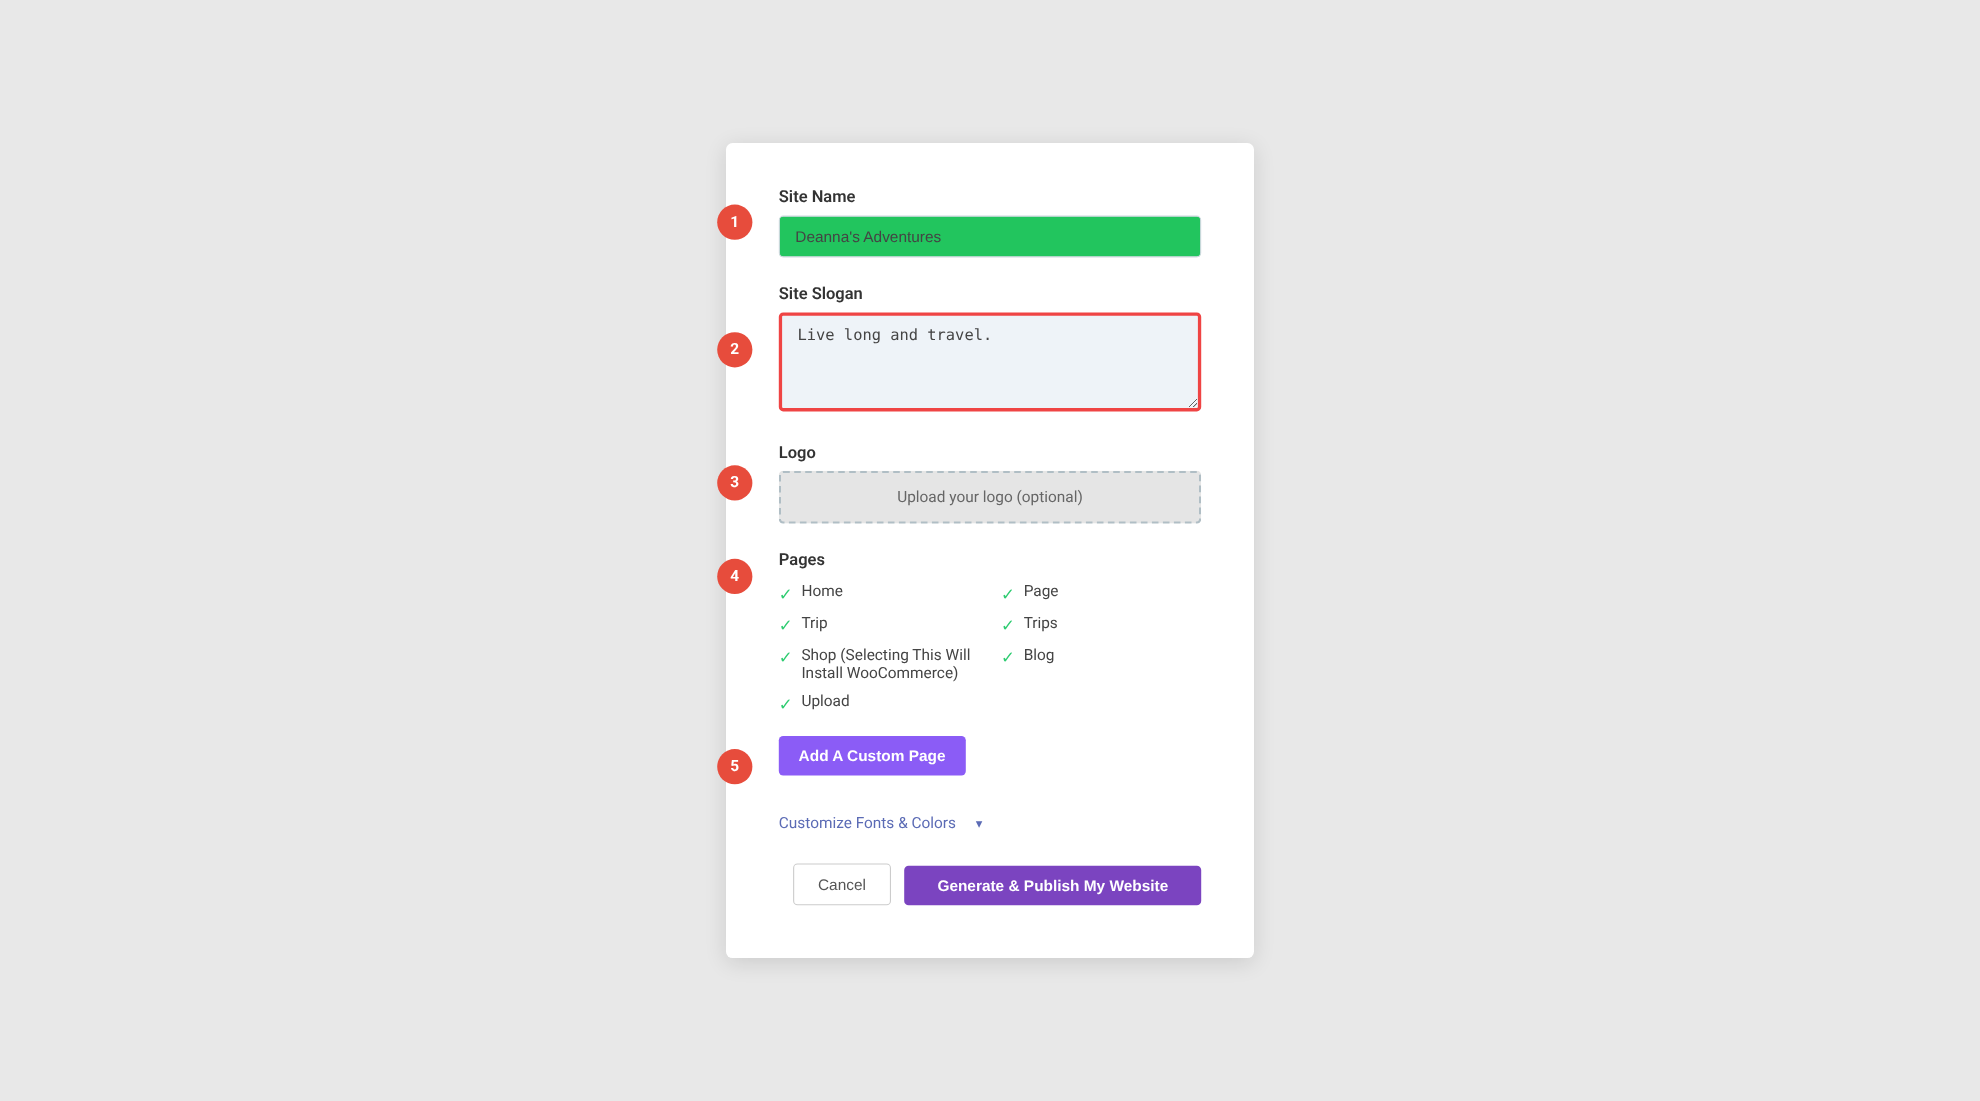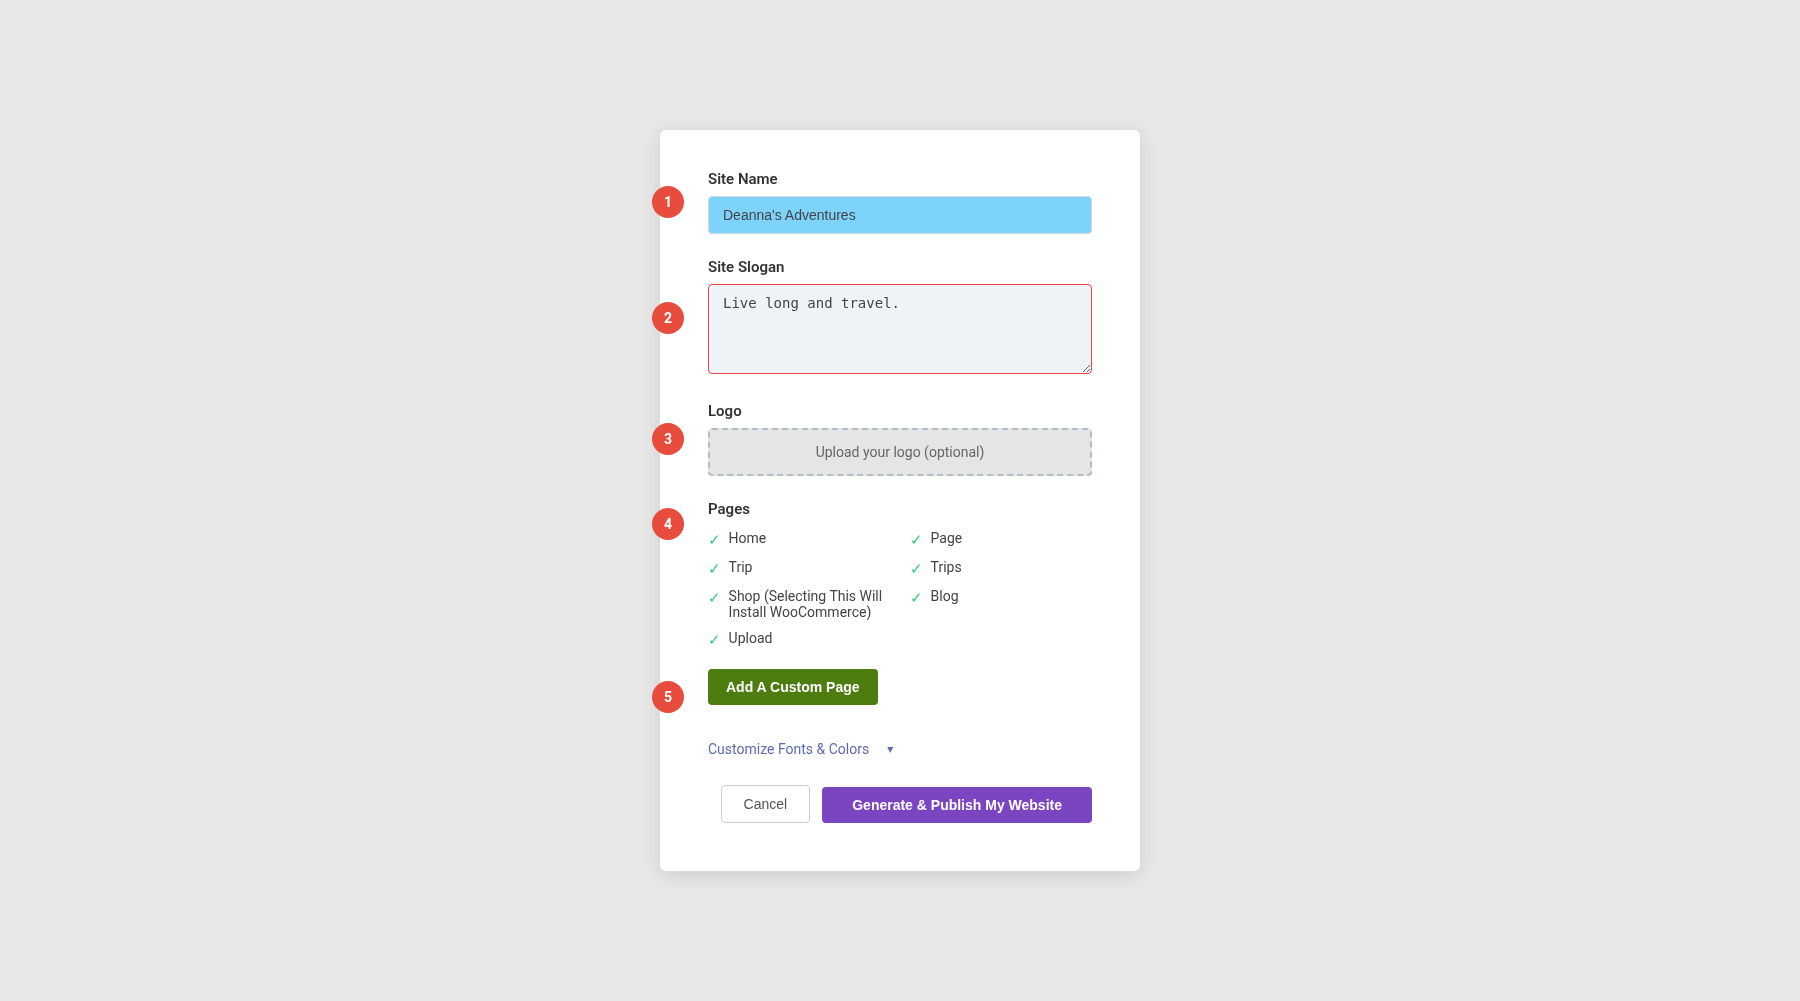--- a/index.html
+++ b/index.html
@@ -35,30 +35,30 @@
       font-weight: 600;
       color: #333;
       margin-bottom: 8px;
     }
 
     .form-input {
       width: 100%;
       padding: 10px 14px;
       border: 1px solid #d0d8e0;
       border-radius: 4px;
-      background-color: #7dd3fc;
+      background-color: #22c55e;
       font-size: 14px;
       color: #444;
       outline: none;
     }
 
     .form-textarea {
       width: 100%;
       padding: 10px 14px;
-      border: 1px solid #ef4444;
+      border: 3px solid #ef4444;
       border-radius: 4px;
       background-color: #eef3f8;
       font-size: 14px;
       color: #444;
       outline: none;
       resize: both;
       min-height: 90px;
     }
 
     .logo-upload {
@@ -101,21 +101,21 @@
     }
 
     .check-icon {
       color: #2ecc71;
       font-size: 15px;
       margin-top: 1px;
       flex-shrink: 0;
     }
 
     .add-custom-btn {
-      background: #4d7c0f;
+      background: #8b5cf6;
       color: #fff;
       border: none;
       border-radius: 4px;
       padding: 10px 18px;
       font-size: 14px;
       font-weight: 600;
       cursor: pointer;
       margin-bottom: 20px;
     }
 

